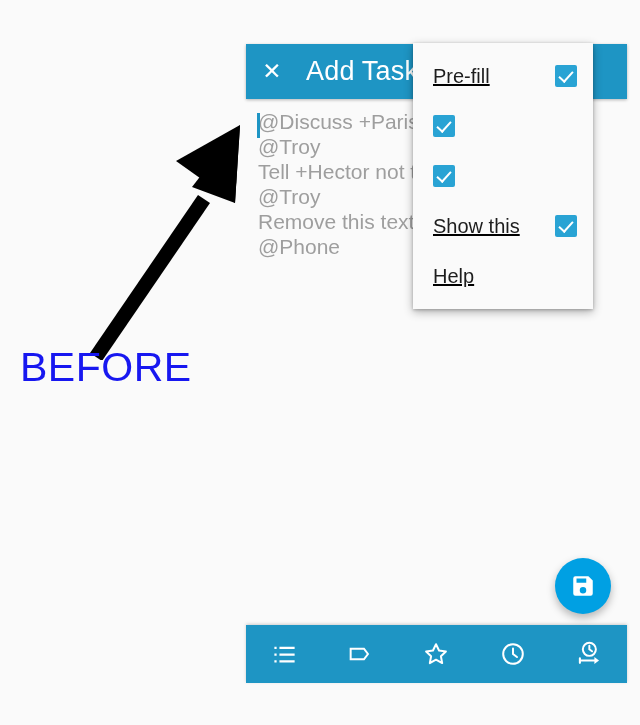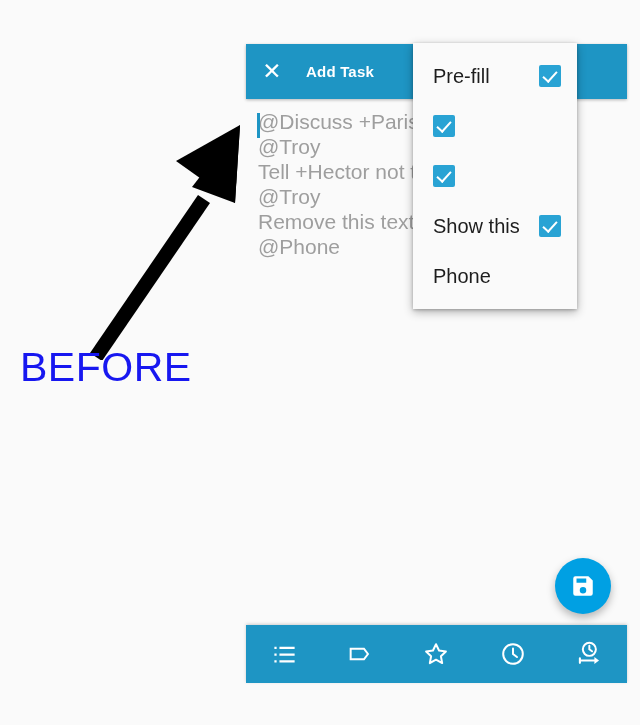--- a/index.html
+++ b/index.html
@@ -32,22 +32,22 @@
   .appbar .close-btn{
     width:52px;height:55px;
     display:flex;align-items:center;justify-content:center;
     cursor:pointer;
   }
   .appbar .close-glyph{
     color:#ffffff;font-size:23px;line-height:1;font-weight:400;
   }
   .appbar .title{
     color:#ffffff;
-    font-size:15px;
-    font-weight:bold;
+    font-size:27px;
+    font-weight:normal;
     letter-spacing:.2px;
     margin-left:8px;
     white-space:nowrap;
   }
 
   
   .editor{
     position:absolute;
     left:246px; top:99px;
     width:381px; height:526px;
@@ -70,25 +70,26 @@
     font-size:21px;
     line-height:25px;
     white-space:nowrap;
     font-family:"Liberation Sans", sans-serif;
   }
 
   
   .menu{
     position:absolute;
     left:413px; top:43px;
-    width:164px;
+    width:180px;
     background:#fafafa;
     box-shadow:0 3px 9px rgba(0,0,0,.30), 0 1px 3px rgba(0,0,0,.22);
     padding:8px 0 8px 0;
     box-sizing:border-box;
+    text-decoration:underline;
   }
   .menu-item{
     height:50px;
     display:flex;align-items:center;
     padding:0 16px 0 20px;
     box-sizing:border-box;
     cursor:pointer;
   }
   .menu-label{
     flex:1;
@@ -192,21 +193,21 @@
       <span class="cbox"></span>
     </div>
     <div class="menu-item">
       <span class="cbox"></span>
     </div>
     <div class="menu-item">
       <span class="menu-label">Show this</span>
       <span class="cbox"></span>
     </div>
     <div class="menu-item">
-      <span class="menu-label">Phone</span>
+      <span class="menu-label">Help</span>
     </div>
   </div>
 
   <div class="fab">
     <svg width="26" height="26" viewBox="0 0 24 24">
       <path fill="#ffffff" d="M17 3H5a2 2 0 0 0-2 2v14a2 2 0 0 0 2 2h14a2 2 0 0 0 2-2V7l-4-4zm-5 16a3 3 0 1 1 0-6 3 3 0 0 1 0 6zm3-10H6V5h9v4z"></path>
     </svg>
   </div>
 
   <div class="bottombar">

